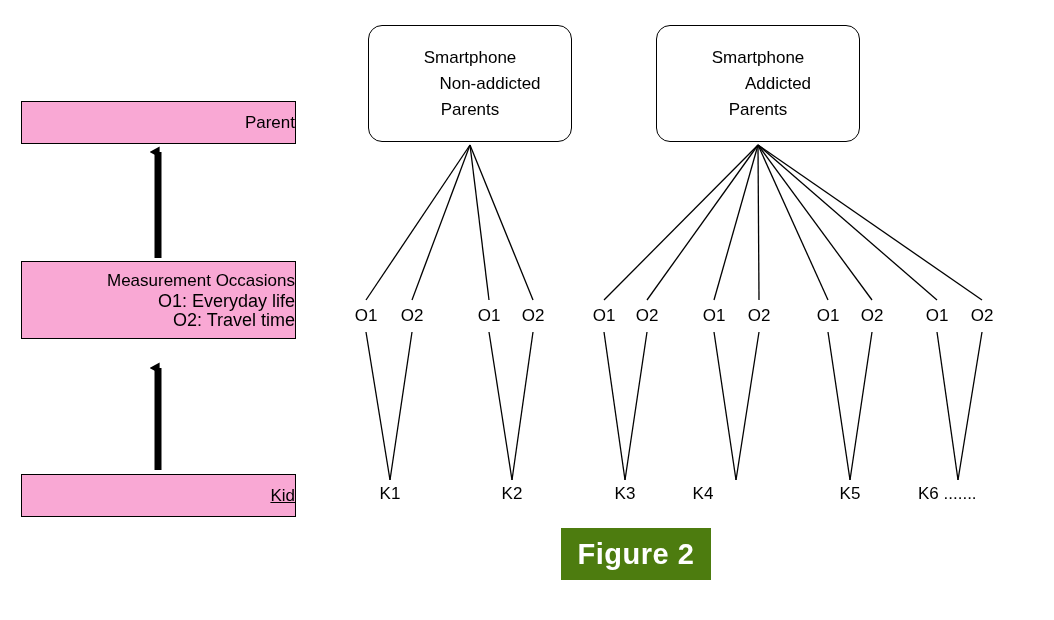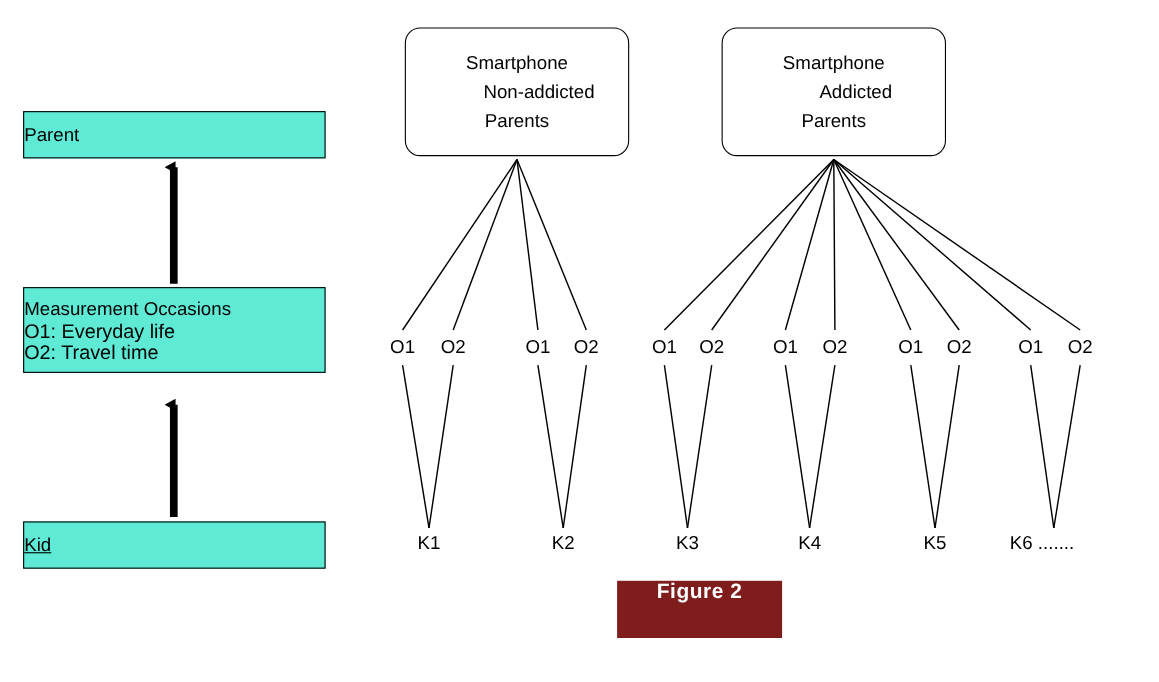--- a/index.html
+++ b/index.html
@@ -16,25 +16,25 @@
     width: 1054px;
     height: 620px;
     overflow: hidden;
     background: #ffffff;
   }
 
   
   .legend-box {
     position: absolute;
     border: 1.5px solid #000;
-    background: #5eead4;
+    background: #f9a8d4;
     box-sizing: border-box;
     display: flex;
     flex-direction: column;
-    align-items: flex-start;
+    align-items: flex-end;
     justify-content: center;
     text-align: center;
   }
   .legend-title {
     font-size: 17px;
     line-height: 22px;
   }
   .legend-sub {
     font-size: 18px;
     line-height: 19px;
@@ -63,27 +63,27 @@
     position: absolute;
     font-size: 17px;
     line-height: 20px;
     text-align: center;
     white-space: nowrap;
   }
 
   
   .figure-caption {
     position: absolute;
-    background: #7f1d1d;
+    background: #4d7c0f;
     color: #fff;
     font-weight: bold;
-    font-size: 19px;
+    font-size: 29px;
     letter-spacing: 0.5px;
     display: flex;
-    align-items: flex-start;
+    align-items: center;
     justify-content: center;
   }
 
   svg.overlay {
     position: absolute;
     left: 0;
     top: 0;
     width: 1054px;
     height: 620px;
     pointer-events: none;
@@ -172,21 +172,21 @@
   <div class="node-label" style="left:694px; top:306px; width:40px;">O1</div>
   <div class="node-label" style="left:739px; top:306px; width:40px;">O2</div>
   <div class="node-label" style="left:808px; top:306px; width:40px;">O1</div>
   <div class="node-label" style="left:852px; top:306px; width:40px;">O2</div>
   <div class="node-label" style="left:917px; top:306px; width:40px;">O1</div>
   <div class="node-label" style="left:962px; top:306px; width:40px;">O2</div>
 
   <div class="node-label" style="left:365px; top:484px; width:50px;">K1</div>
   <div class="node-label" style="left:487px; top:484px; width:50px;">K2</div>
   <div class="node-label" style="left:600px; top:484px; width:50px;">K3</div>
-  <div class="node-label" style="left:711px; top:484px; width:50px;">K4</div>
+  <div class="node-label" style="left:678px; top:484px; width:50px;">K4</div>
   <div class="node-label" style="left:825px; top:484px; width:50px;">K5</div>
   <div class="node-label" style="left:918px; top:484px; width:100px; text-align:left;">K6 .......</div>
 
   <div class="figure-caption" style="left:561px; top:528px; width:150px; height:52px;">
     <span>Figure 2</span>
   </div>
 
 </div>
 
 </body></html>

